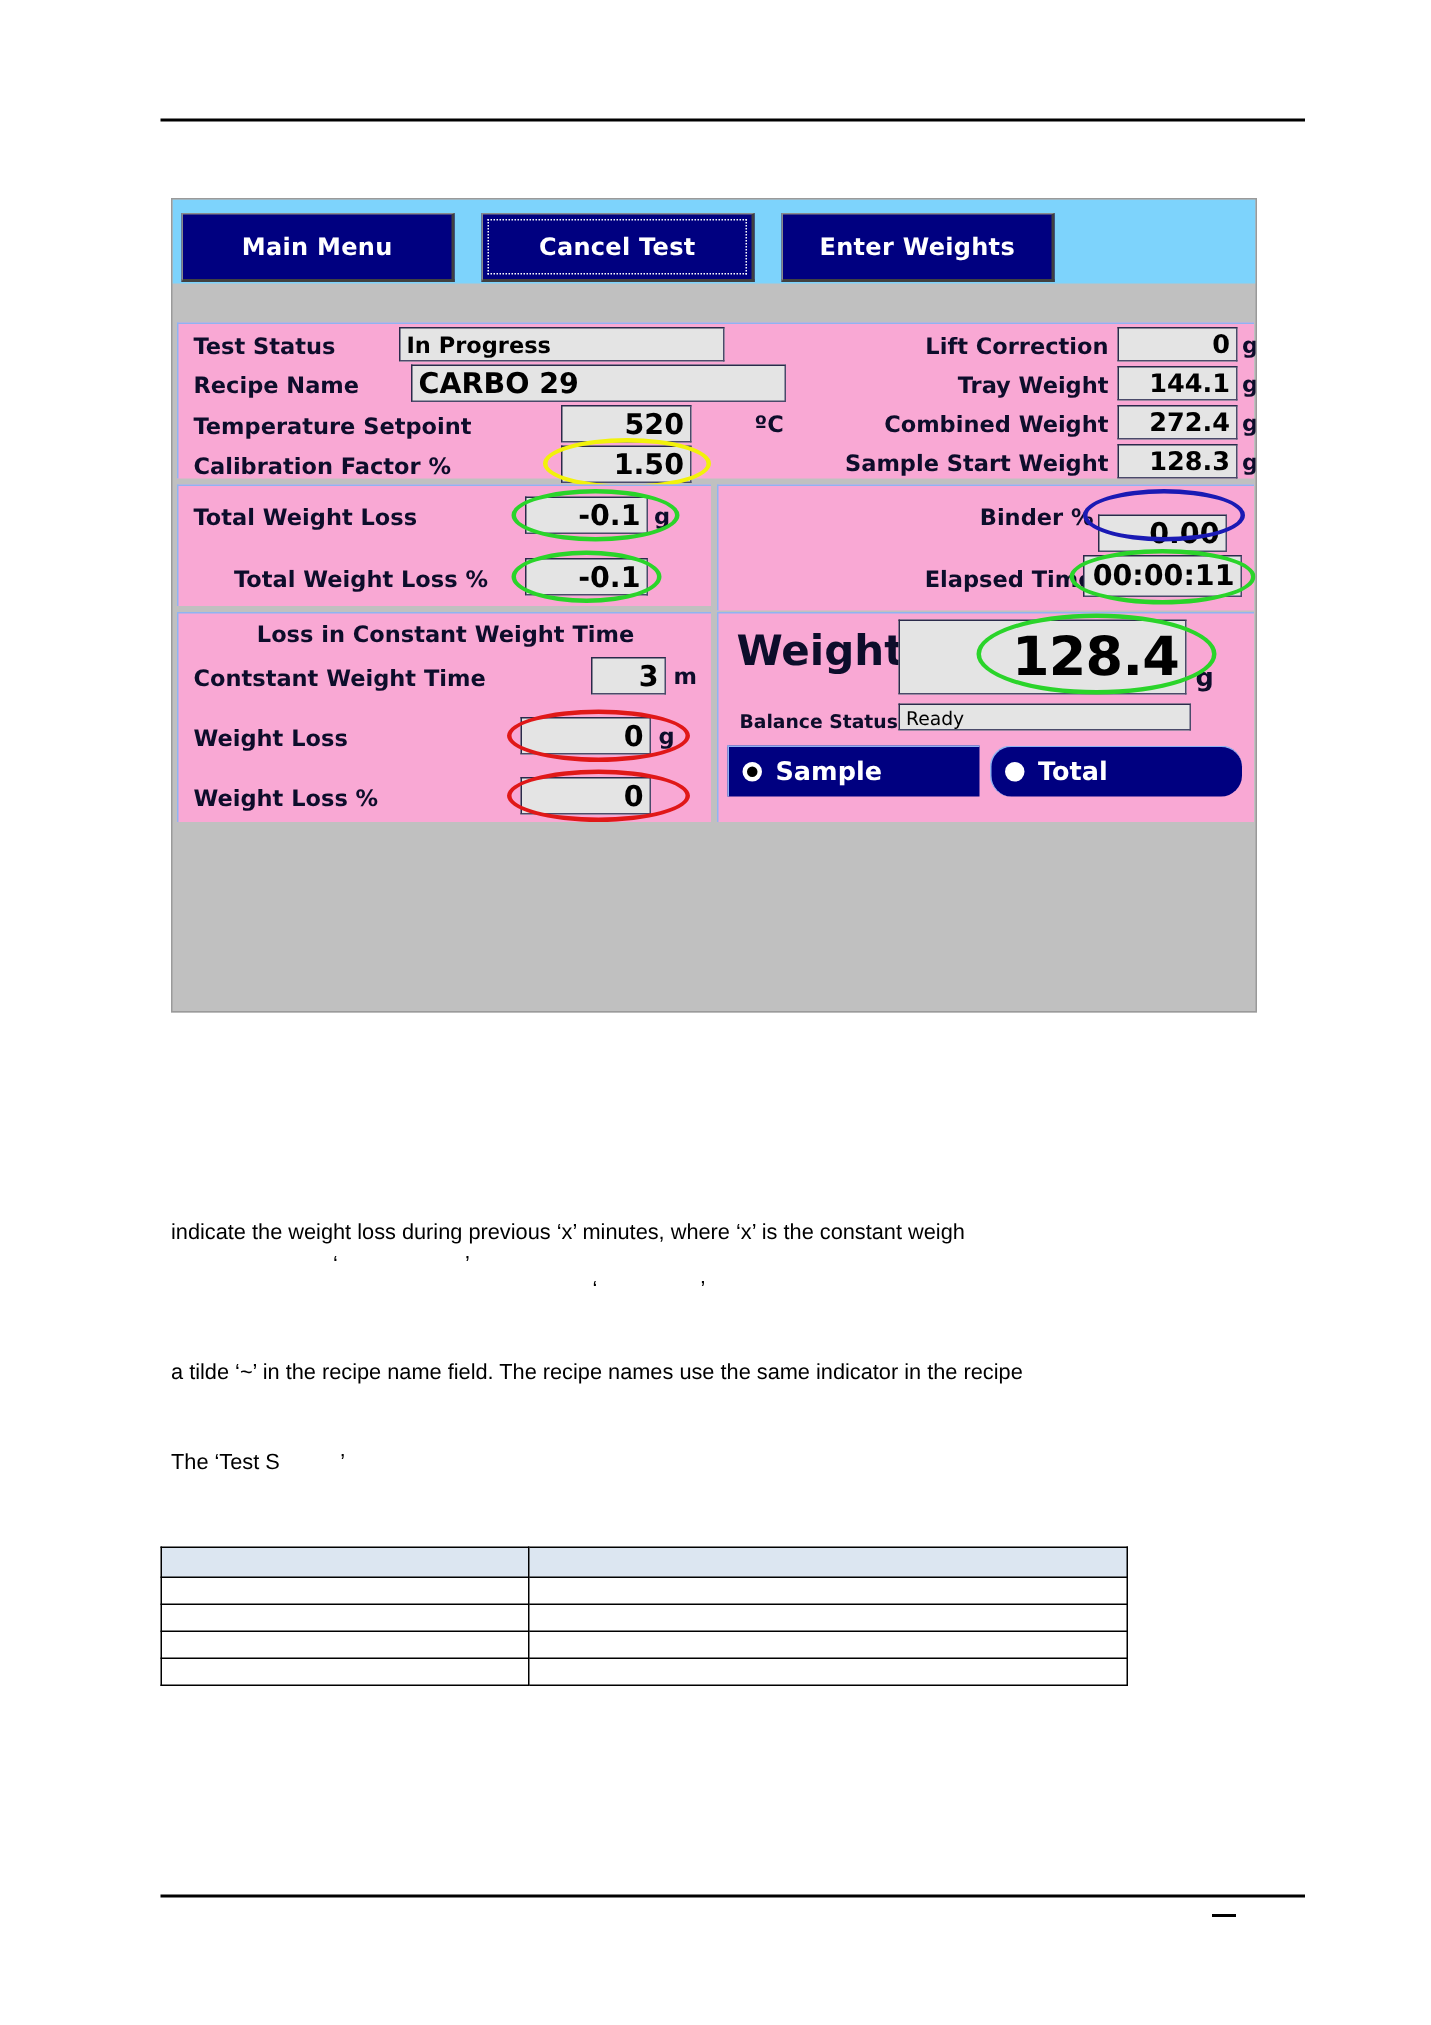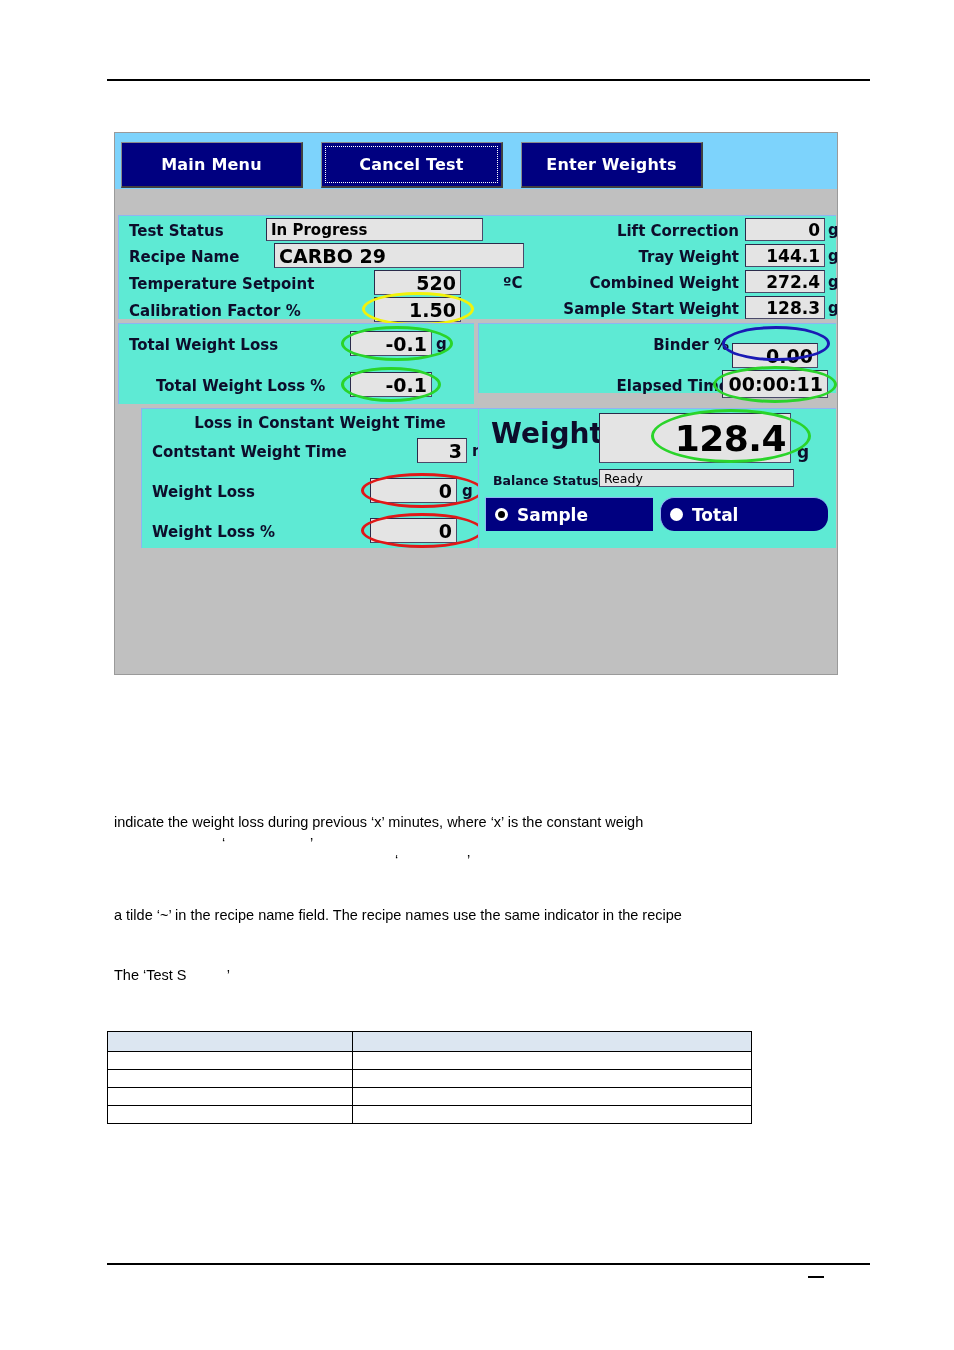--- a/index.html
+++ b/index.html
@@ -118,28 +118,28 @@
   #btn-cancel-test { left = 0; left: 206px; width: 182px; }
   #btn-enter-weights { left: 406px; width: 182px; }
   .focus-ring {
     position: absolute; inset: 3px;
     border: 1px dotted #ffffff;
   }
 
   
   .panel {
     position: absolute;
-    background: #5eead4;
+    background: #f9a8d4;
     border-top: 1px solid #8fb4f2;
     border-left: 1px solid #8fb4f2;
   }
   #panel-top    { left: 3px;   top: 82px;  width: 718px; height: 104px; }
   #panel-mid-l  { left: 3px;   top: 190px; width: 356px; height: 81px; }
-  #panel-mid-r  { left: 363px; top: 190px; width: 358px; height: 70px; }
-  #panel-bot-l  { left: 3px;   top: 275px; width: 356px; height: 140px; margin-left: 23px; }
+  #panel-mid-r  { left: 363px; top: 190px; width: 358px; height: 84px; }
+  #panel-bot-l  { left: 3px;   top: 275px; width: 356px; height: 140px; }
   #panel-bot-r  { left: 363px; top: 275px; width: 358px; height: 140px; }
 
   .lbl {
     position: absolute;
     color: #0d0d2b;
     font-size: 15px;
     font-weight: bold;
     white-space: nowrap;
   }
   .lbl.r { text-align: right; }

